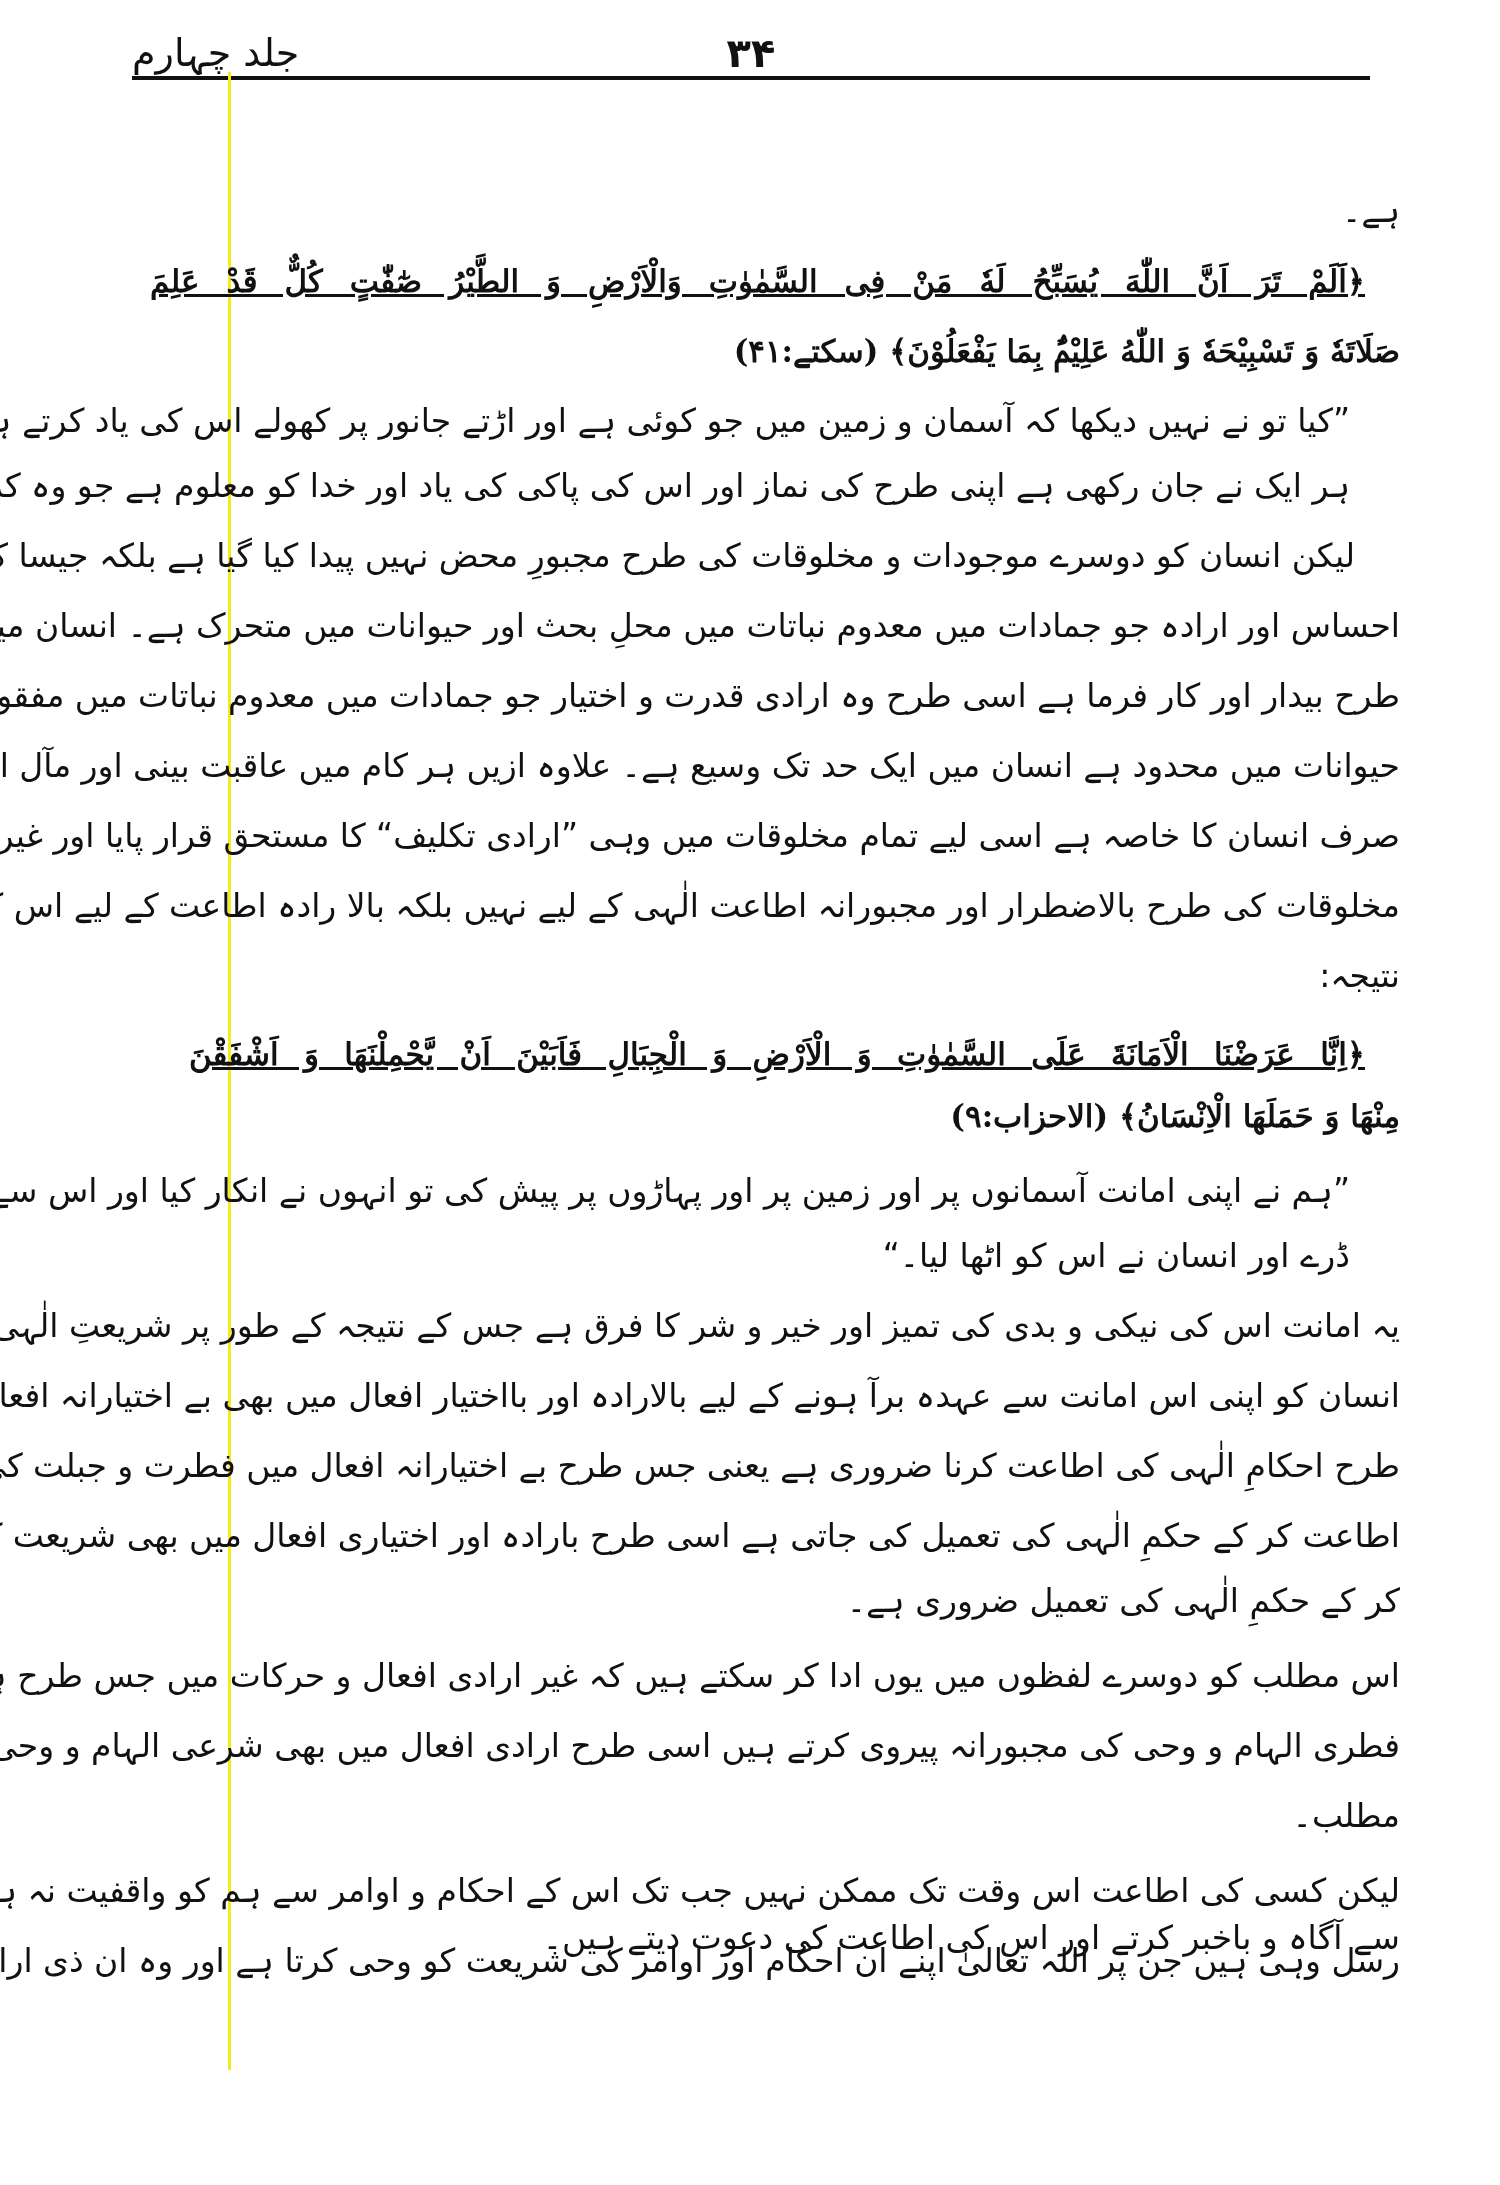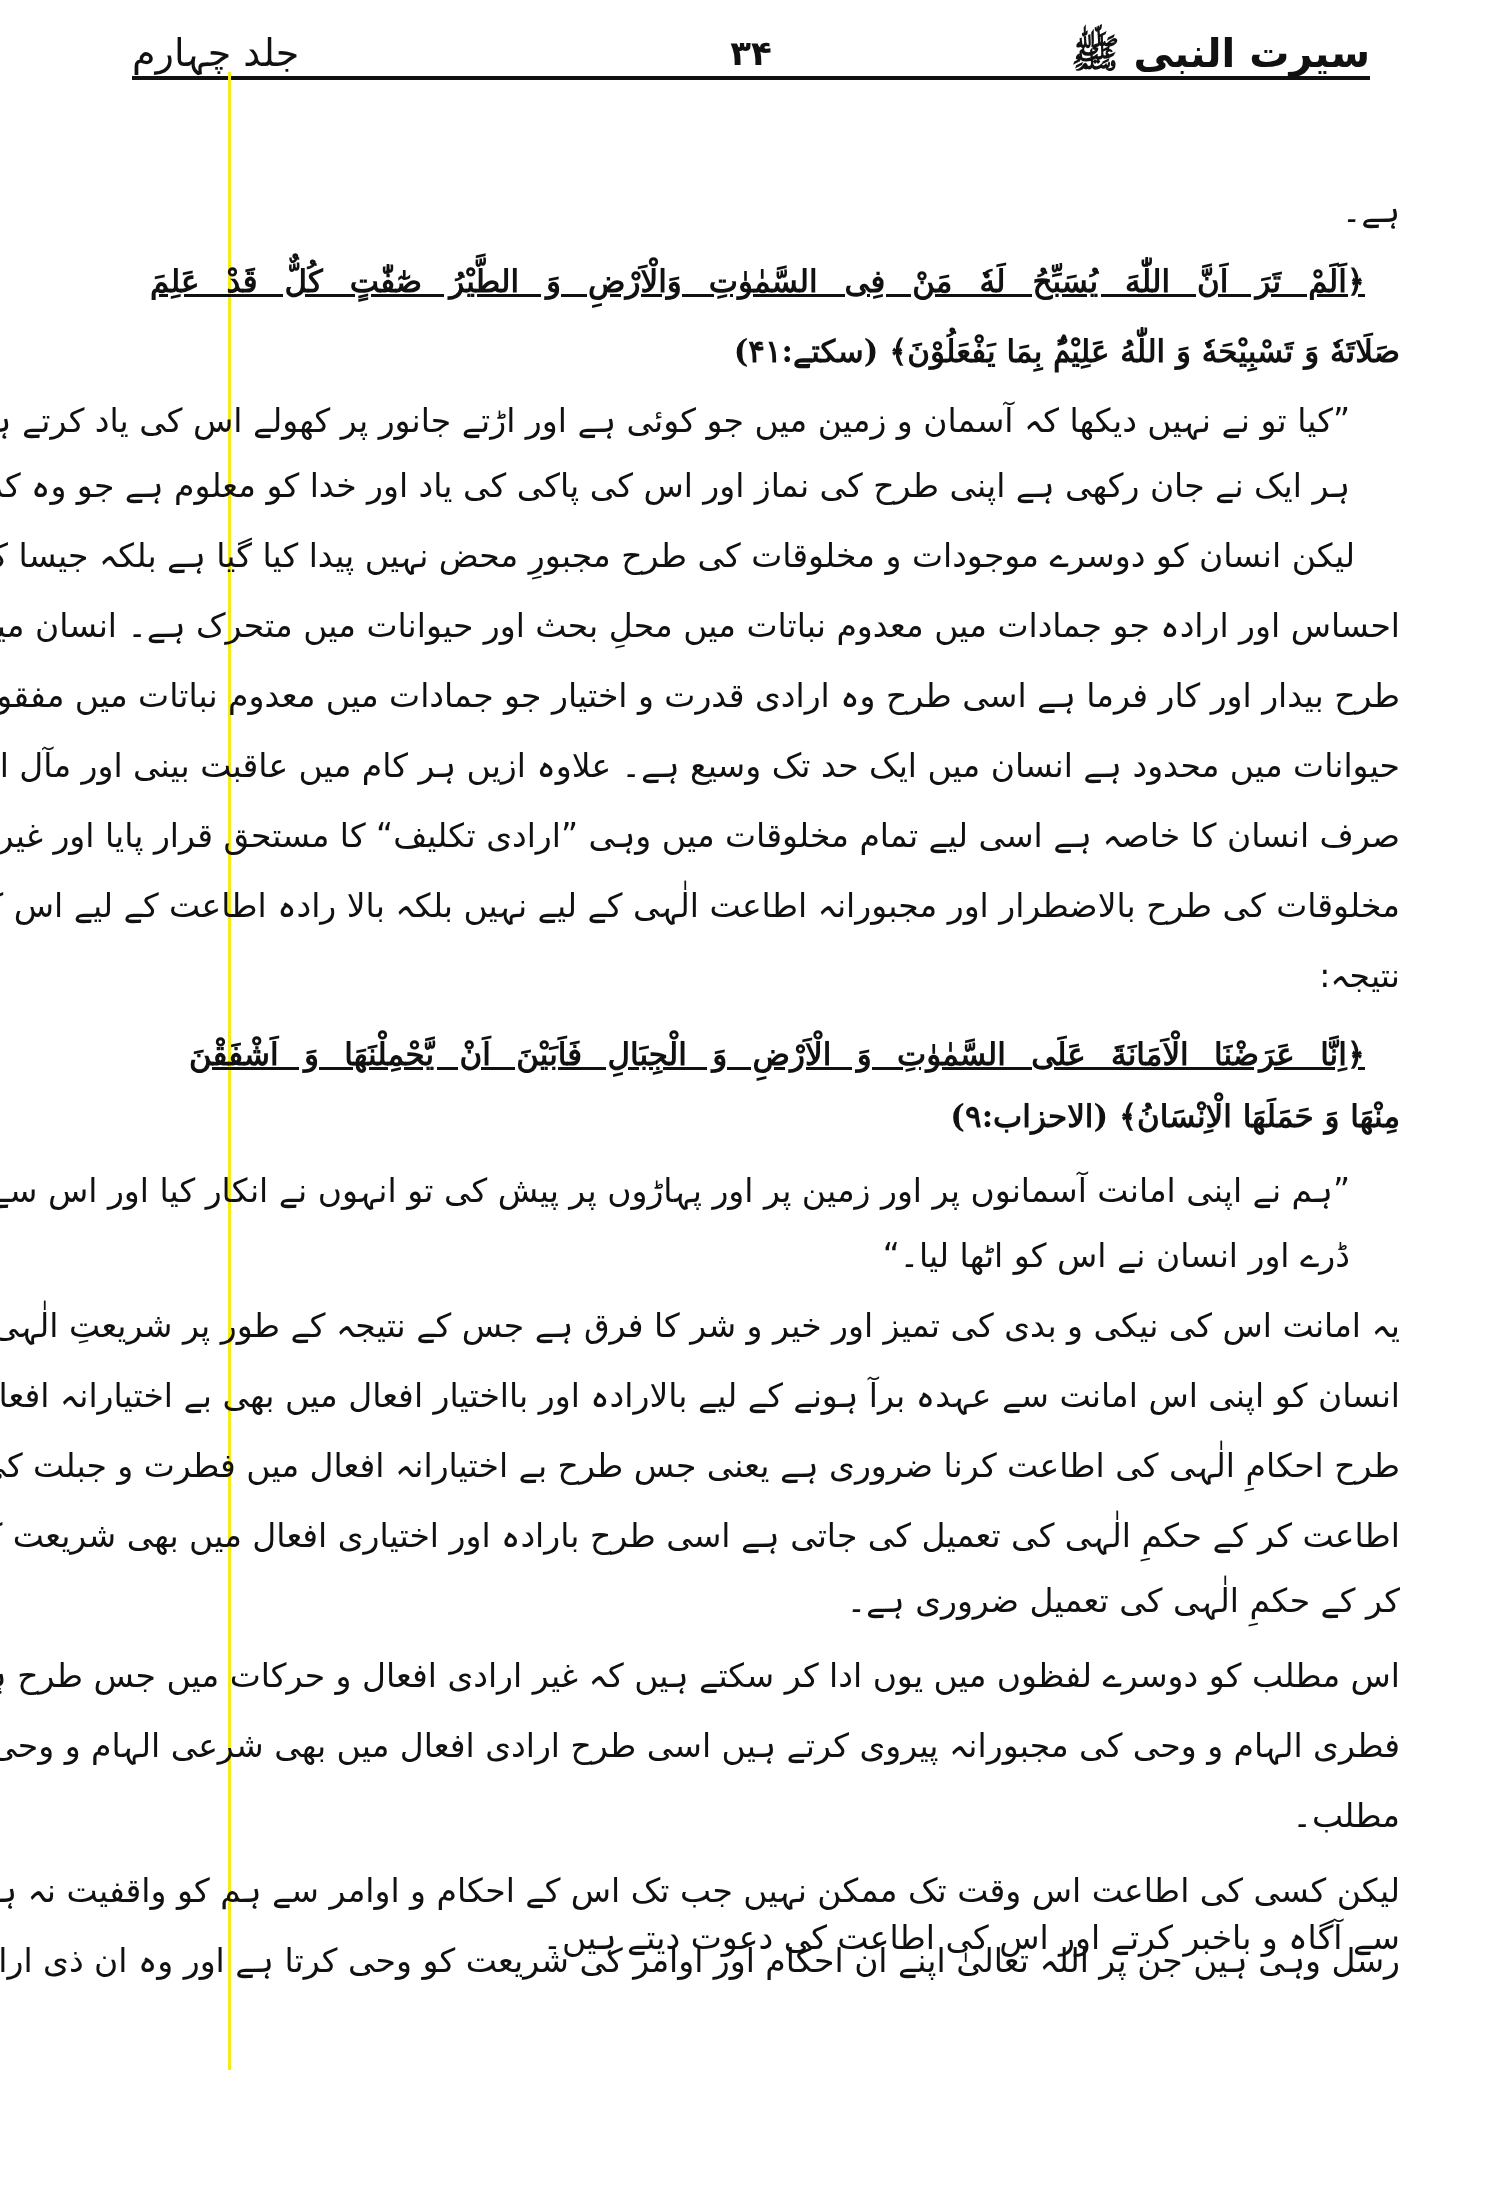--- a/index.html
+++ b/index.html
@@ -1,38 +1,37 @@
 <!DOCTYPE html>
 <html><head>
 <meta charset="utf-8">
 <style>
   html, body { margin:0; padding:0; background:#ffffff; }
   body { width:1500px; height:2185px; position:relative; overflow:hidden;
          font-family:"DejaVu Sans", sans-serif; color:#111; }
   .page { position:absolute; inset:0; direction:rtl; }
   .header { position:absolute; left:132px; right:130px; top:28px; height:50px; }
   .hdr-title { position:absolute; right:0; top:0; font-size:40px; font-weight:bold; line-height:50px; }
-  .hdr-page { position:absolute; left:50%; transform:translateX(-50%); top:0; font-size:34px; font-weight:bold; line-height:50px; direction:rtl; }
+  .hdr-page { position:absolute; left:50%; transform:translateX(-50%); top:0; font-size:40px; font-weight:bold; line-height:50px; direction:rtl; }
   .hdr-vol { position:absolute; left:0; top:0; font-size:38px; font-weight:normal; line-height:50px; }
   .hdr-rule { position:absolute; left:132px; right:130px; top:76px; height:4px; background:#111; }
   .highlight { position:absolute; left:228px; top:72px; width:3px; height:1998px; background:#f3ec1a; }
   .line { position:absolute; right:100px; left:150px; direction:rtl; white-space:nowrap;
           font-size:33px; line-height:52px; text-align:justify; text-align-last:justify; }
   .line.short { text-align-last:right; }
   .line.indent { right:145px; }
   .verse { font-family:"DejaVu Serif", serif; font-weight:bold; font-size:31px; }
   .verse.indent { right:135px;text-decoration:underline; }
   .quote { right:150px; }
 </style>
 </head>
 <body>
 
 <div class="page">
   <div class="header">
-    <span class="hdr-title">سیرت النبی ﷺ</span>
     <span class="hdr-page">۳۴</span>
     <span class="hdr-vol">جلد چہارم</span>
   </div>
   <div class="hdr-rule"></div>
   <div class="highlight" style="background: rgb(243, 236, 26);"></div>
 
   <div id="body-text">
     <div class="line short" style="top: 185px;">ہے۔</div>
     <div class="line verse indent" style="top: 255px;">﴿اَلَمْ تَرَ اَنَّ اللّٰهَ يُسَبِّحُ لَهٗ مَنْ فِى السَّمٰوٰتِ وَالْاَرْضِ وَ الطَّيْرُ صٰٓفّٰتٍ كُلٌّ قَدْ عَلِمَ</div>
     <div class="line verse short" style="top: 325px;">صَلَاتَهٗ وَ تَسْبِيْحَهٗ وَ اللّٰهُ عَلِيْمٌۢ بِمَا يَفْعَلُوْنَ﴾ (سکتے:۴۱)</div>

